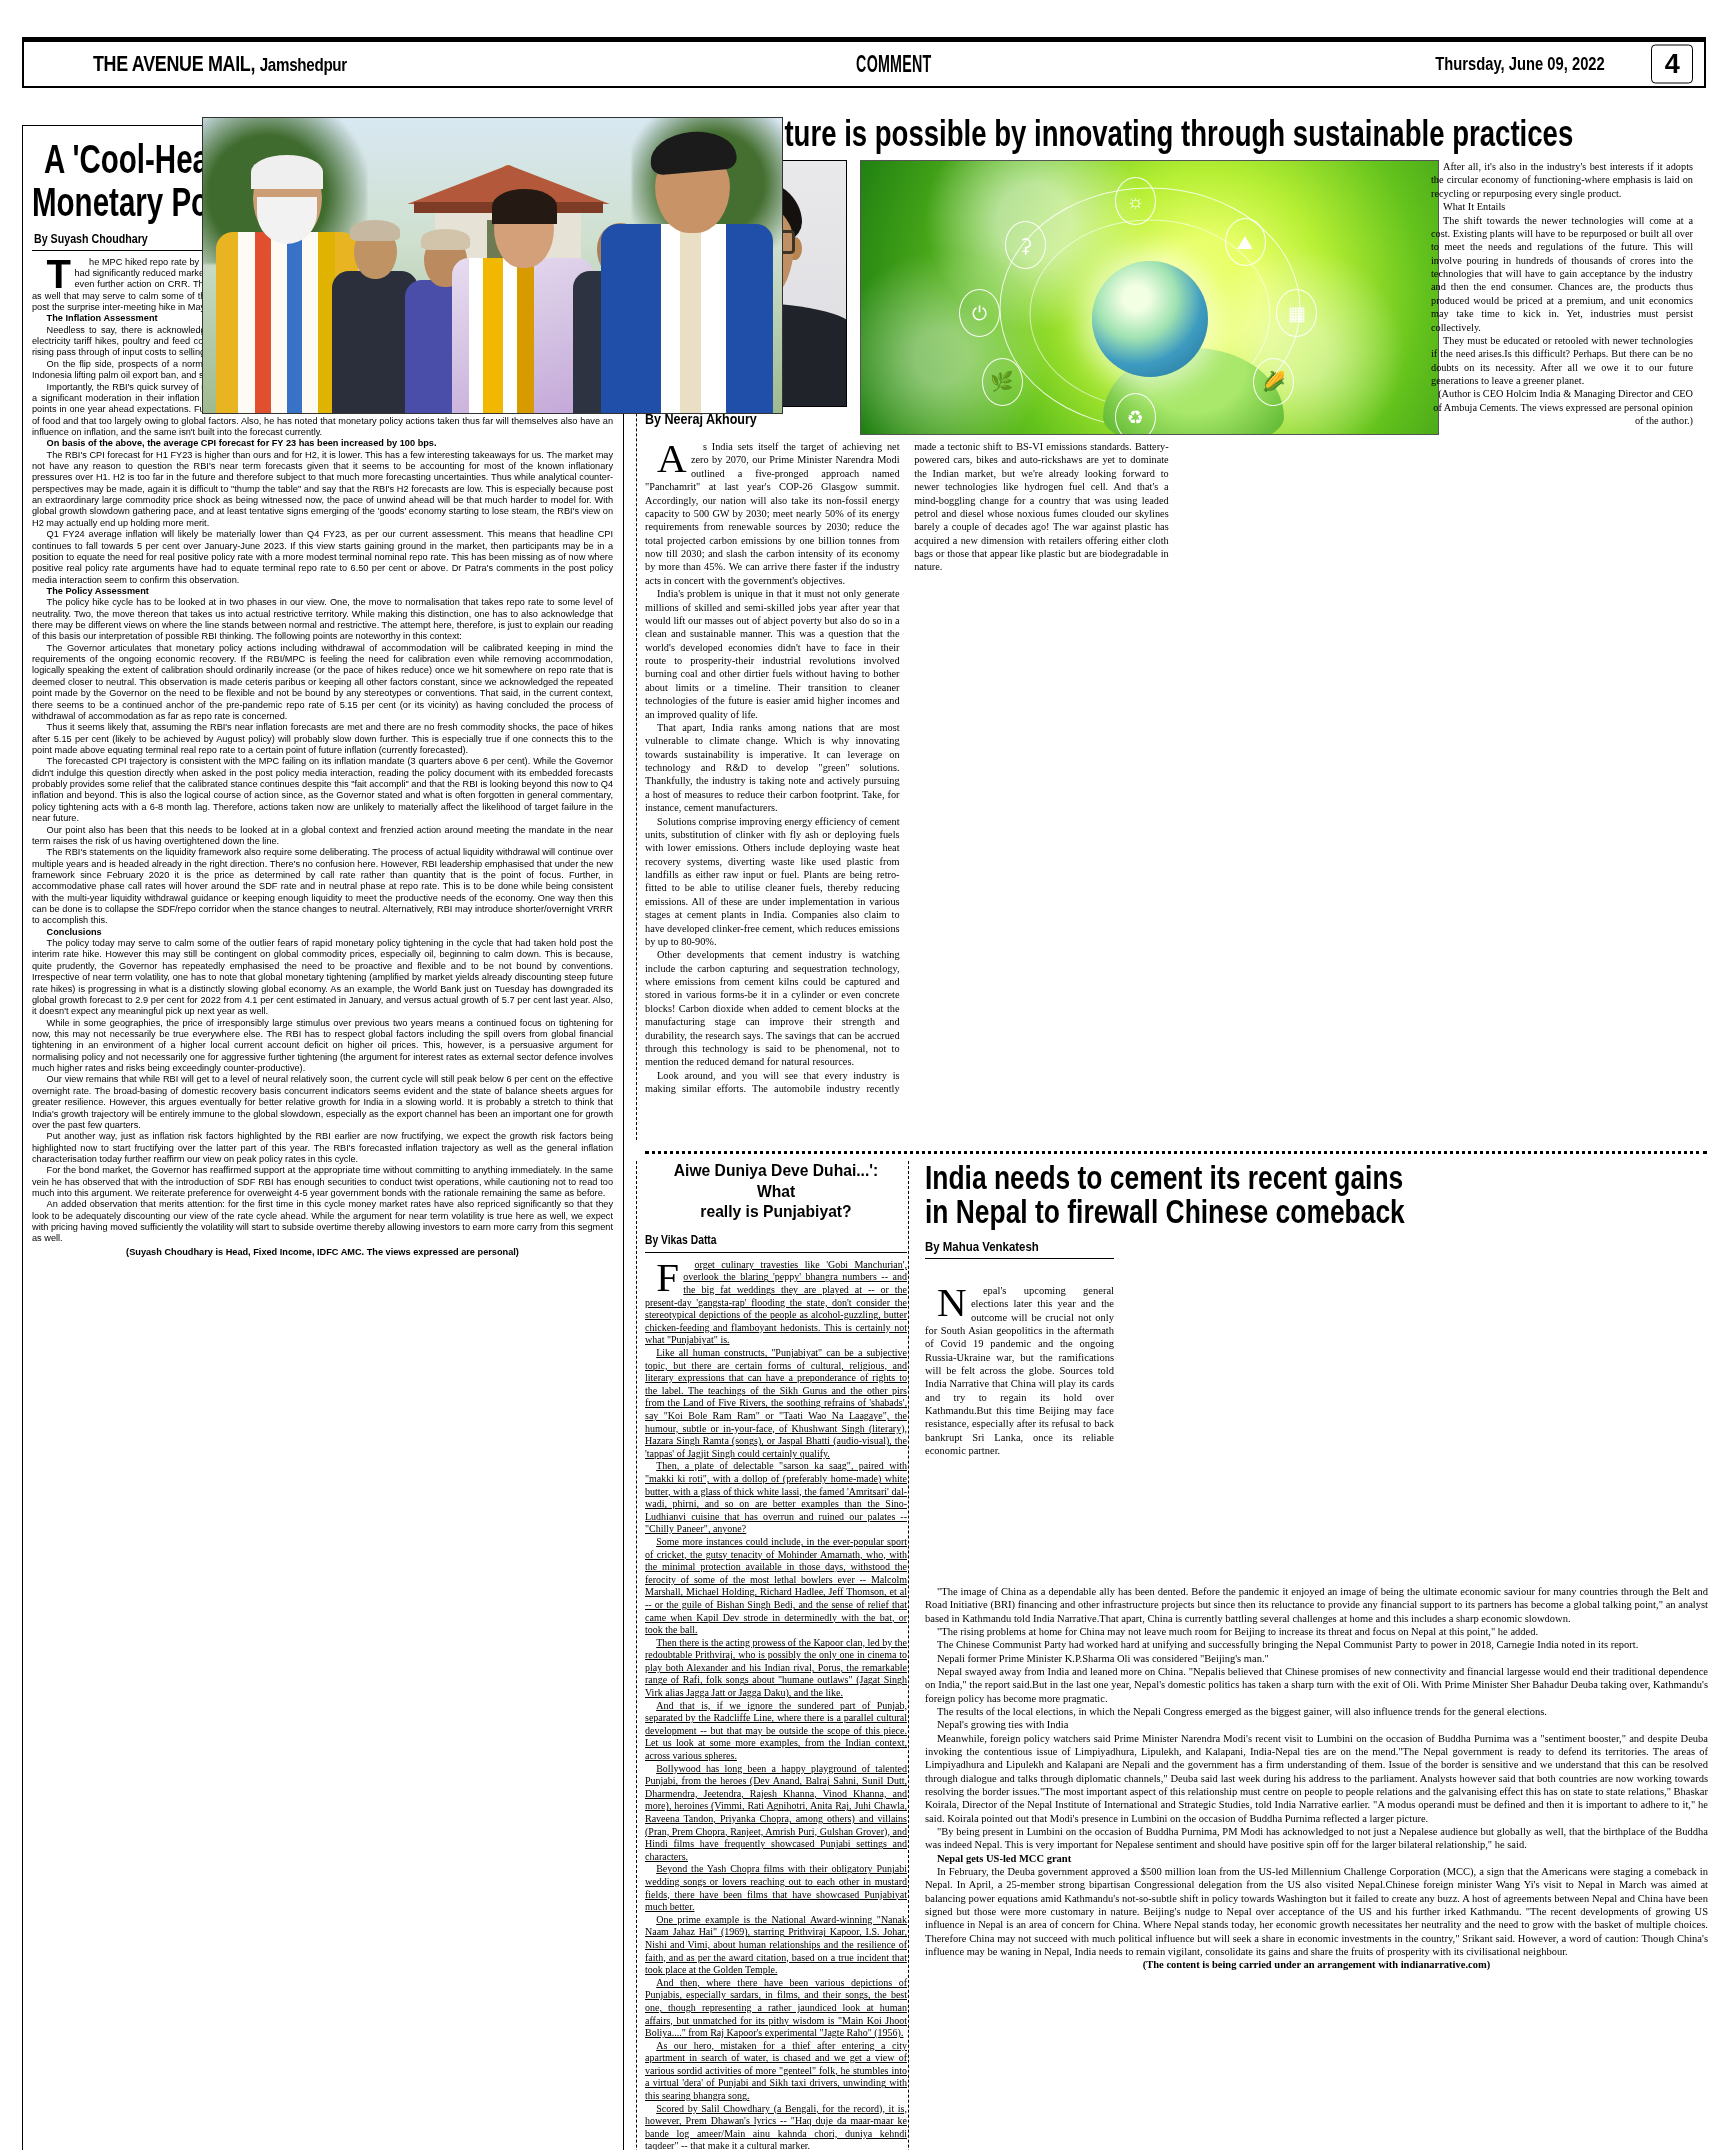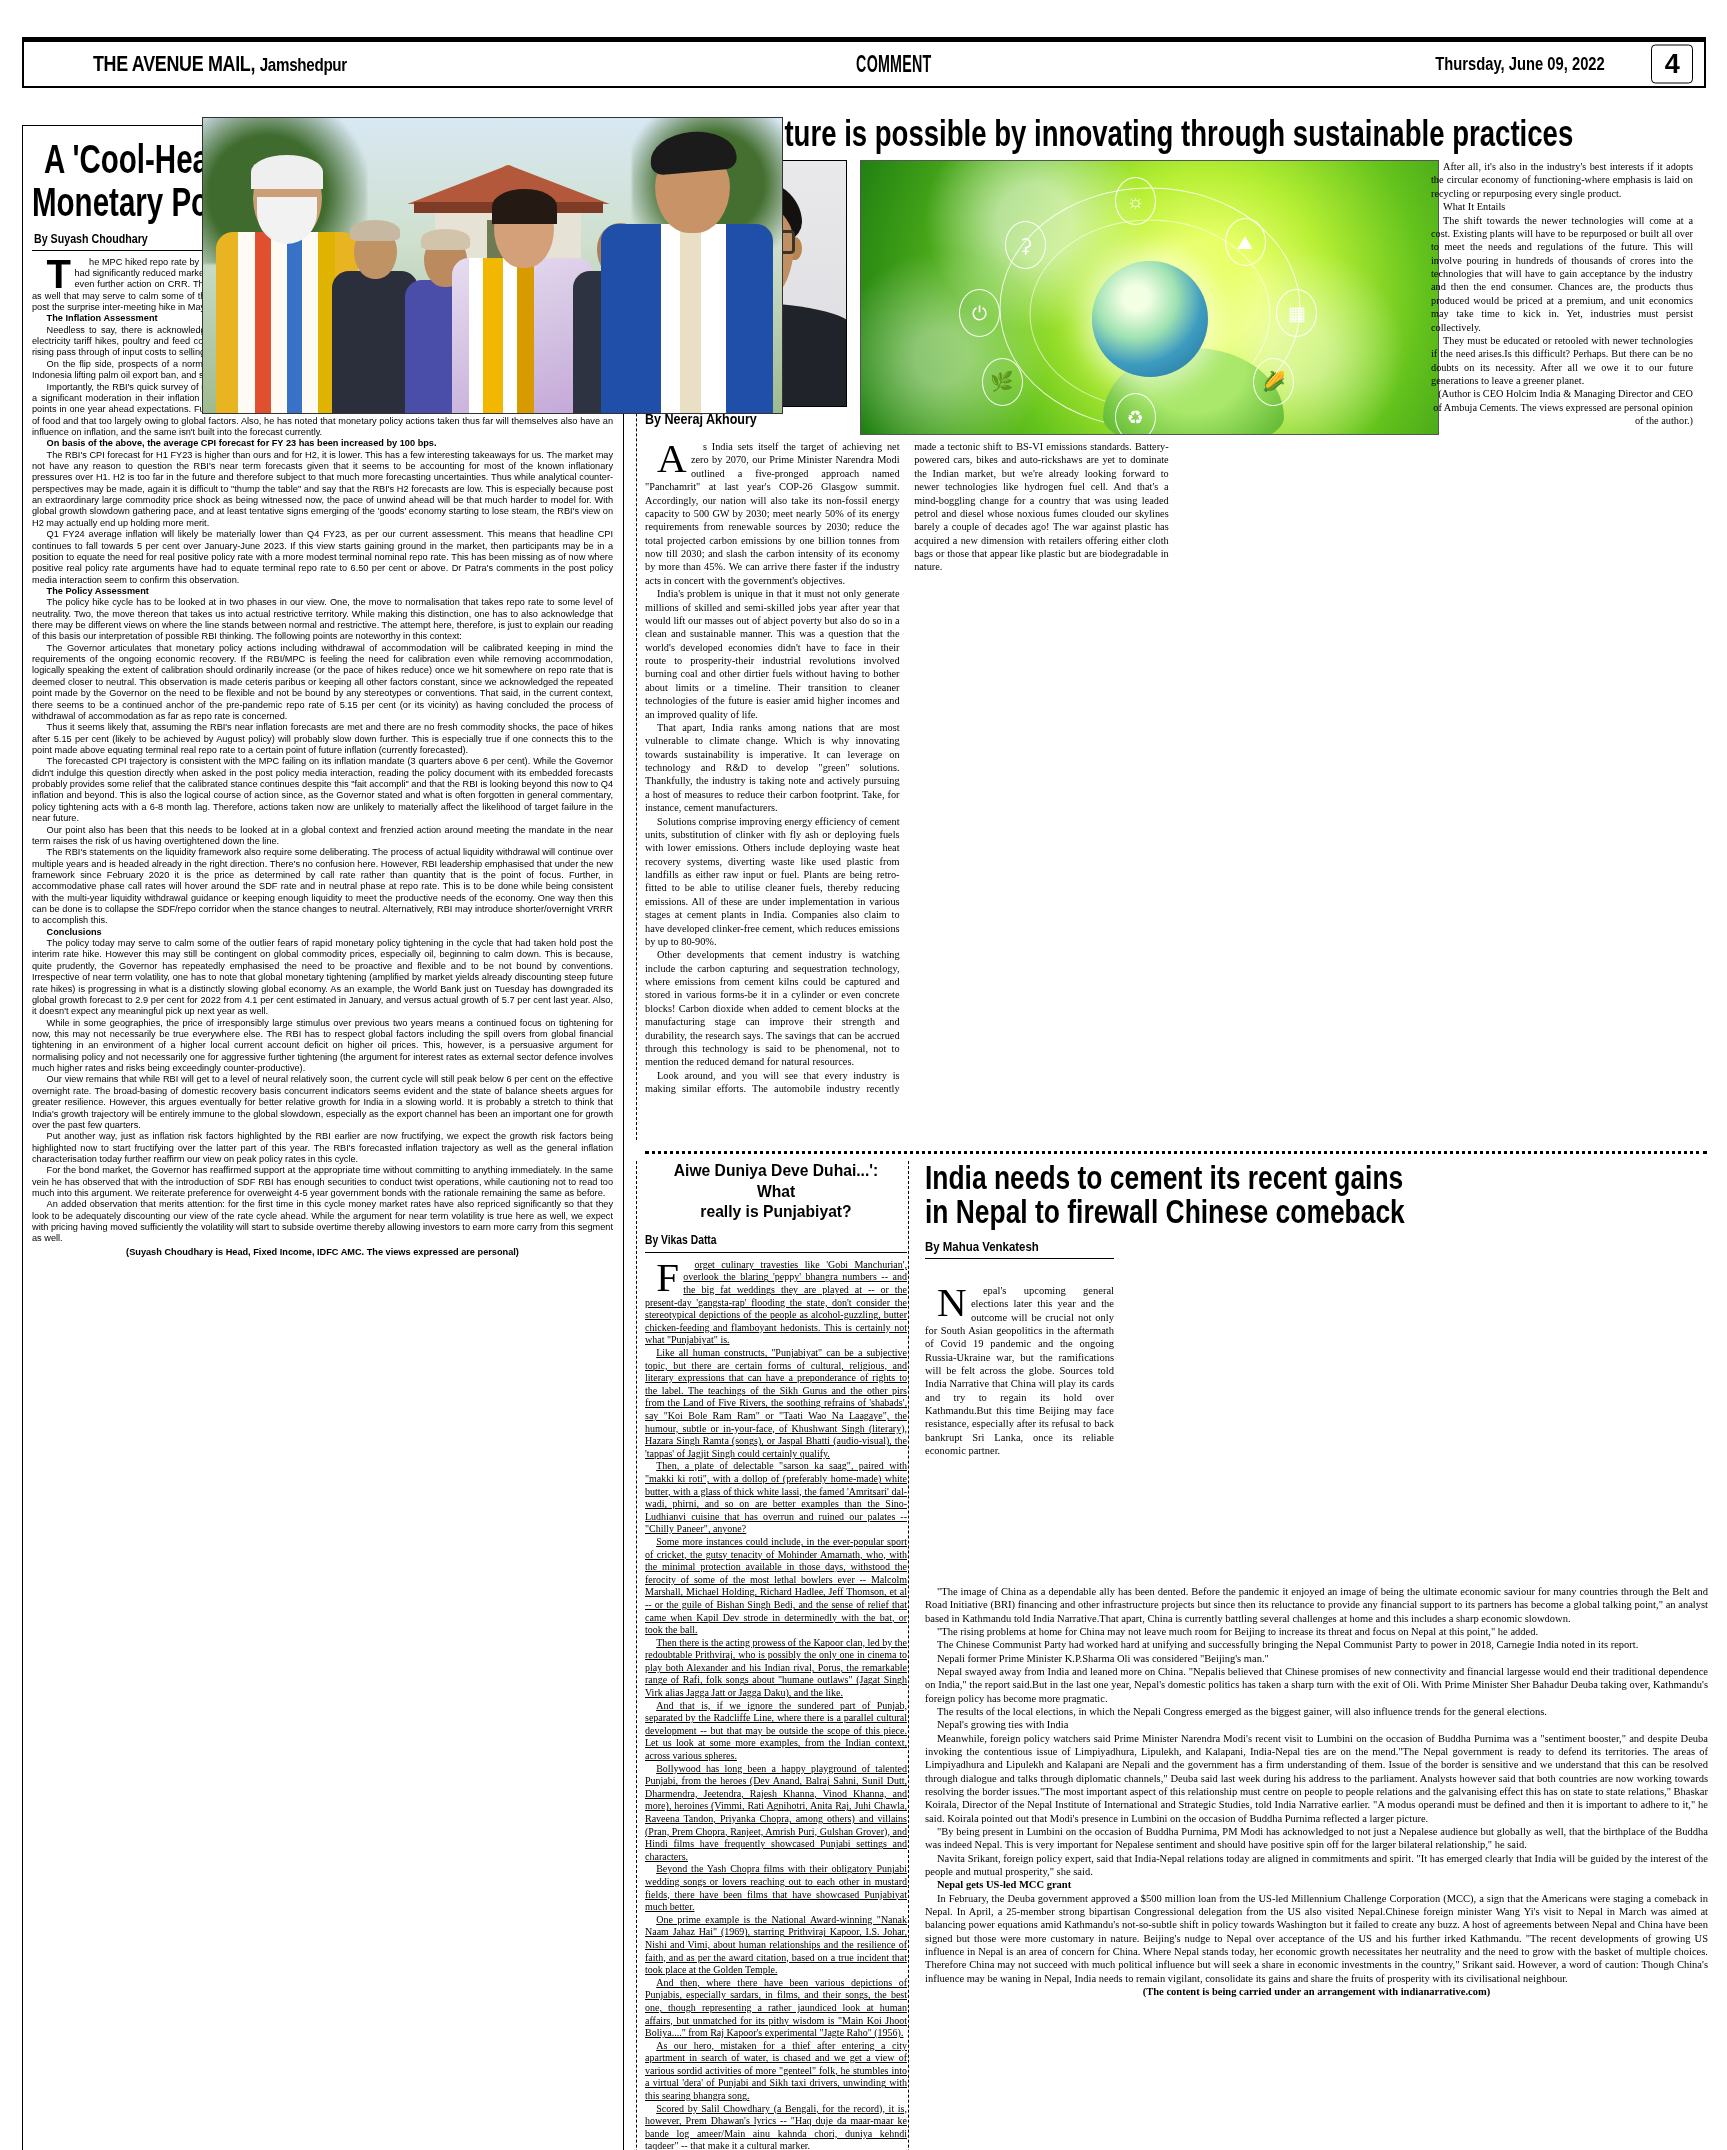--- a/index.html
+++ b/index.html
@@ -453,19 +453,18 @@
   <div id="a4-flow" class="a4body">
       <p>"The image of China as a dependable ally has been dented. Before the pandemic it enjoyed an image of being the ultimate economic saviour for many countries through the Belt and Road Initiative (BRI) financing and other infrastructure projects but since then its reluctance to provide any financial support to its partners has become a global talking point," an analyst based in Kathmandu told India Narrative.That apart, China is currently battling several challenges at home and this includes a sharp economic slowdown.</p>
       <p>"The rising problems at home for China may not leave much room for Beijing to increase its threat and focus on Nepal at this point," he added.</p>
       <p>The Chinese Communist Party had worked hard at unifying and successfully bringing the Nepal Communist Party to power in 2018, Carnegie India noted in its report.</p>
       <p>Nepali former Prime Minister K.P.Sharma Oli was considered "Beijing's man."</p>
       <p>Nepal swayed away from India and leaned more on China. "Nepalis believed that Chinese promises of new connectivity and financial largesse would end their traditional dependence on India," the report said.But in the last one year, Nepal's domestic politics has taken a sharp turn with the exit of Oli. With Prime Minister Sher Bahadur Deuba taking over, Kathmandu's foreign policy has become more pragmatic.</p>
       <p>The results of the local elections, in which the Nepali Congress emerged as the biggest gainer, will also influence trends for the general elections.</p>
       <p>Nepal's growing ties with India</p>
       <p>Meanwhile, foreign policy watchers said Prime Minister Narendra Modi's recent visit to Lumbini on the occasion of Buddha Purnima was a "sentiment booster," and despite Deuba invoking the contentious issue of Limpiyadhura, Lipulekh, and Kalapani, India-Nepal ties are on the mend."The Nepal government is ready to defend its territories. The areas of Limpiyadhura and Lipulekh and Kalapani are Nepali and the government has a firm understanding of them. Issue of the border is sensitive and we understand that this can be resolved through dialogue and talks through diplomatic channels," Deuba said last week during his address to the parliament. Analysts however said that both countries are now working towards resolving the border issues."The most important aspect of this relationship must centre on people to people relations and the galvanising effect this has on state to state relations," Bhaskar Koirala, Director of the Nepal Institute of International and Strategic Studies, told India Narrative earlier. "A modus operandi must be defined and then it is important to adhere to it," he said. Koirala pointed out that Modi's presence in Lumbini on the occasion of Buddha Purnima reflected a larger picture.</p>
       <p>"By being present in Lumbini on the occasion of Buddha Purnima, PM Modi has acknowledged to not just a Nepalese audience but globally as well, that the birthplace of the Buddha was indeed Nepal. This is very important for Nepalese sentiment and should have positive spin off for the larger bilateral relationship," he said.</p>
-      <p>Navita Srikant, foreign policy expert, said that India-Nepal relations today are aligned in commitments and spirit. "It has emerged clearly that India will be guided by the interest of the people and mutual prosperity," she said.</p>
       <p class="sub">Nepal gets US-led MCC grant</p>
       <p>In February, the Deuba government approved a $500 million loan from the US-led Millennium Challenge Corporation (MCC), a sign that the Americans were staging a comeback in Nepal. In April, a 25-member strong bipartisan Congressional delegation from the US also visited Nepal.Chinese foreign minister Wang Yi's visit to Nepal in March was aimed at balancing power equations amid Kathmandu's not-so-subtle shift in policy towards Washington but it failed to create any buzz. A host of agreements between Nepal and China have been signed but those were more customary in nature. Beijing's nudge to Nepal over acceptance of the US and his further irked Kathmandu. "The recent developments of growing US influence in Nepal is an area of concern for China. Where Nepal stands today, her economic growth necessitates her neutrality and the need to grow with the basket of multiple choices. Therefore China may not succeed with much political influence but will seek a share in economic investments in the country," Srikant said. However, a word of caution: Though China's influence may be waning in Nepal, India needs to remain vigilant, consolidate its gains and share the fruits of prosperity with its civilisational neighbour.</p>
       <p class="credit">(The content is being carried under an arrangement with indianarrative.com)</p>
     </div>
 </div>
 
 
 </body></html>

